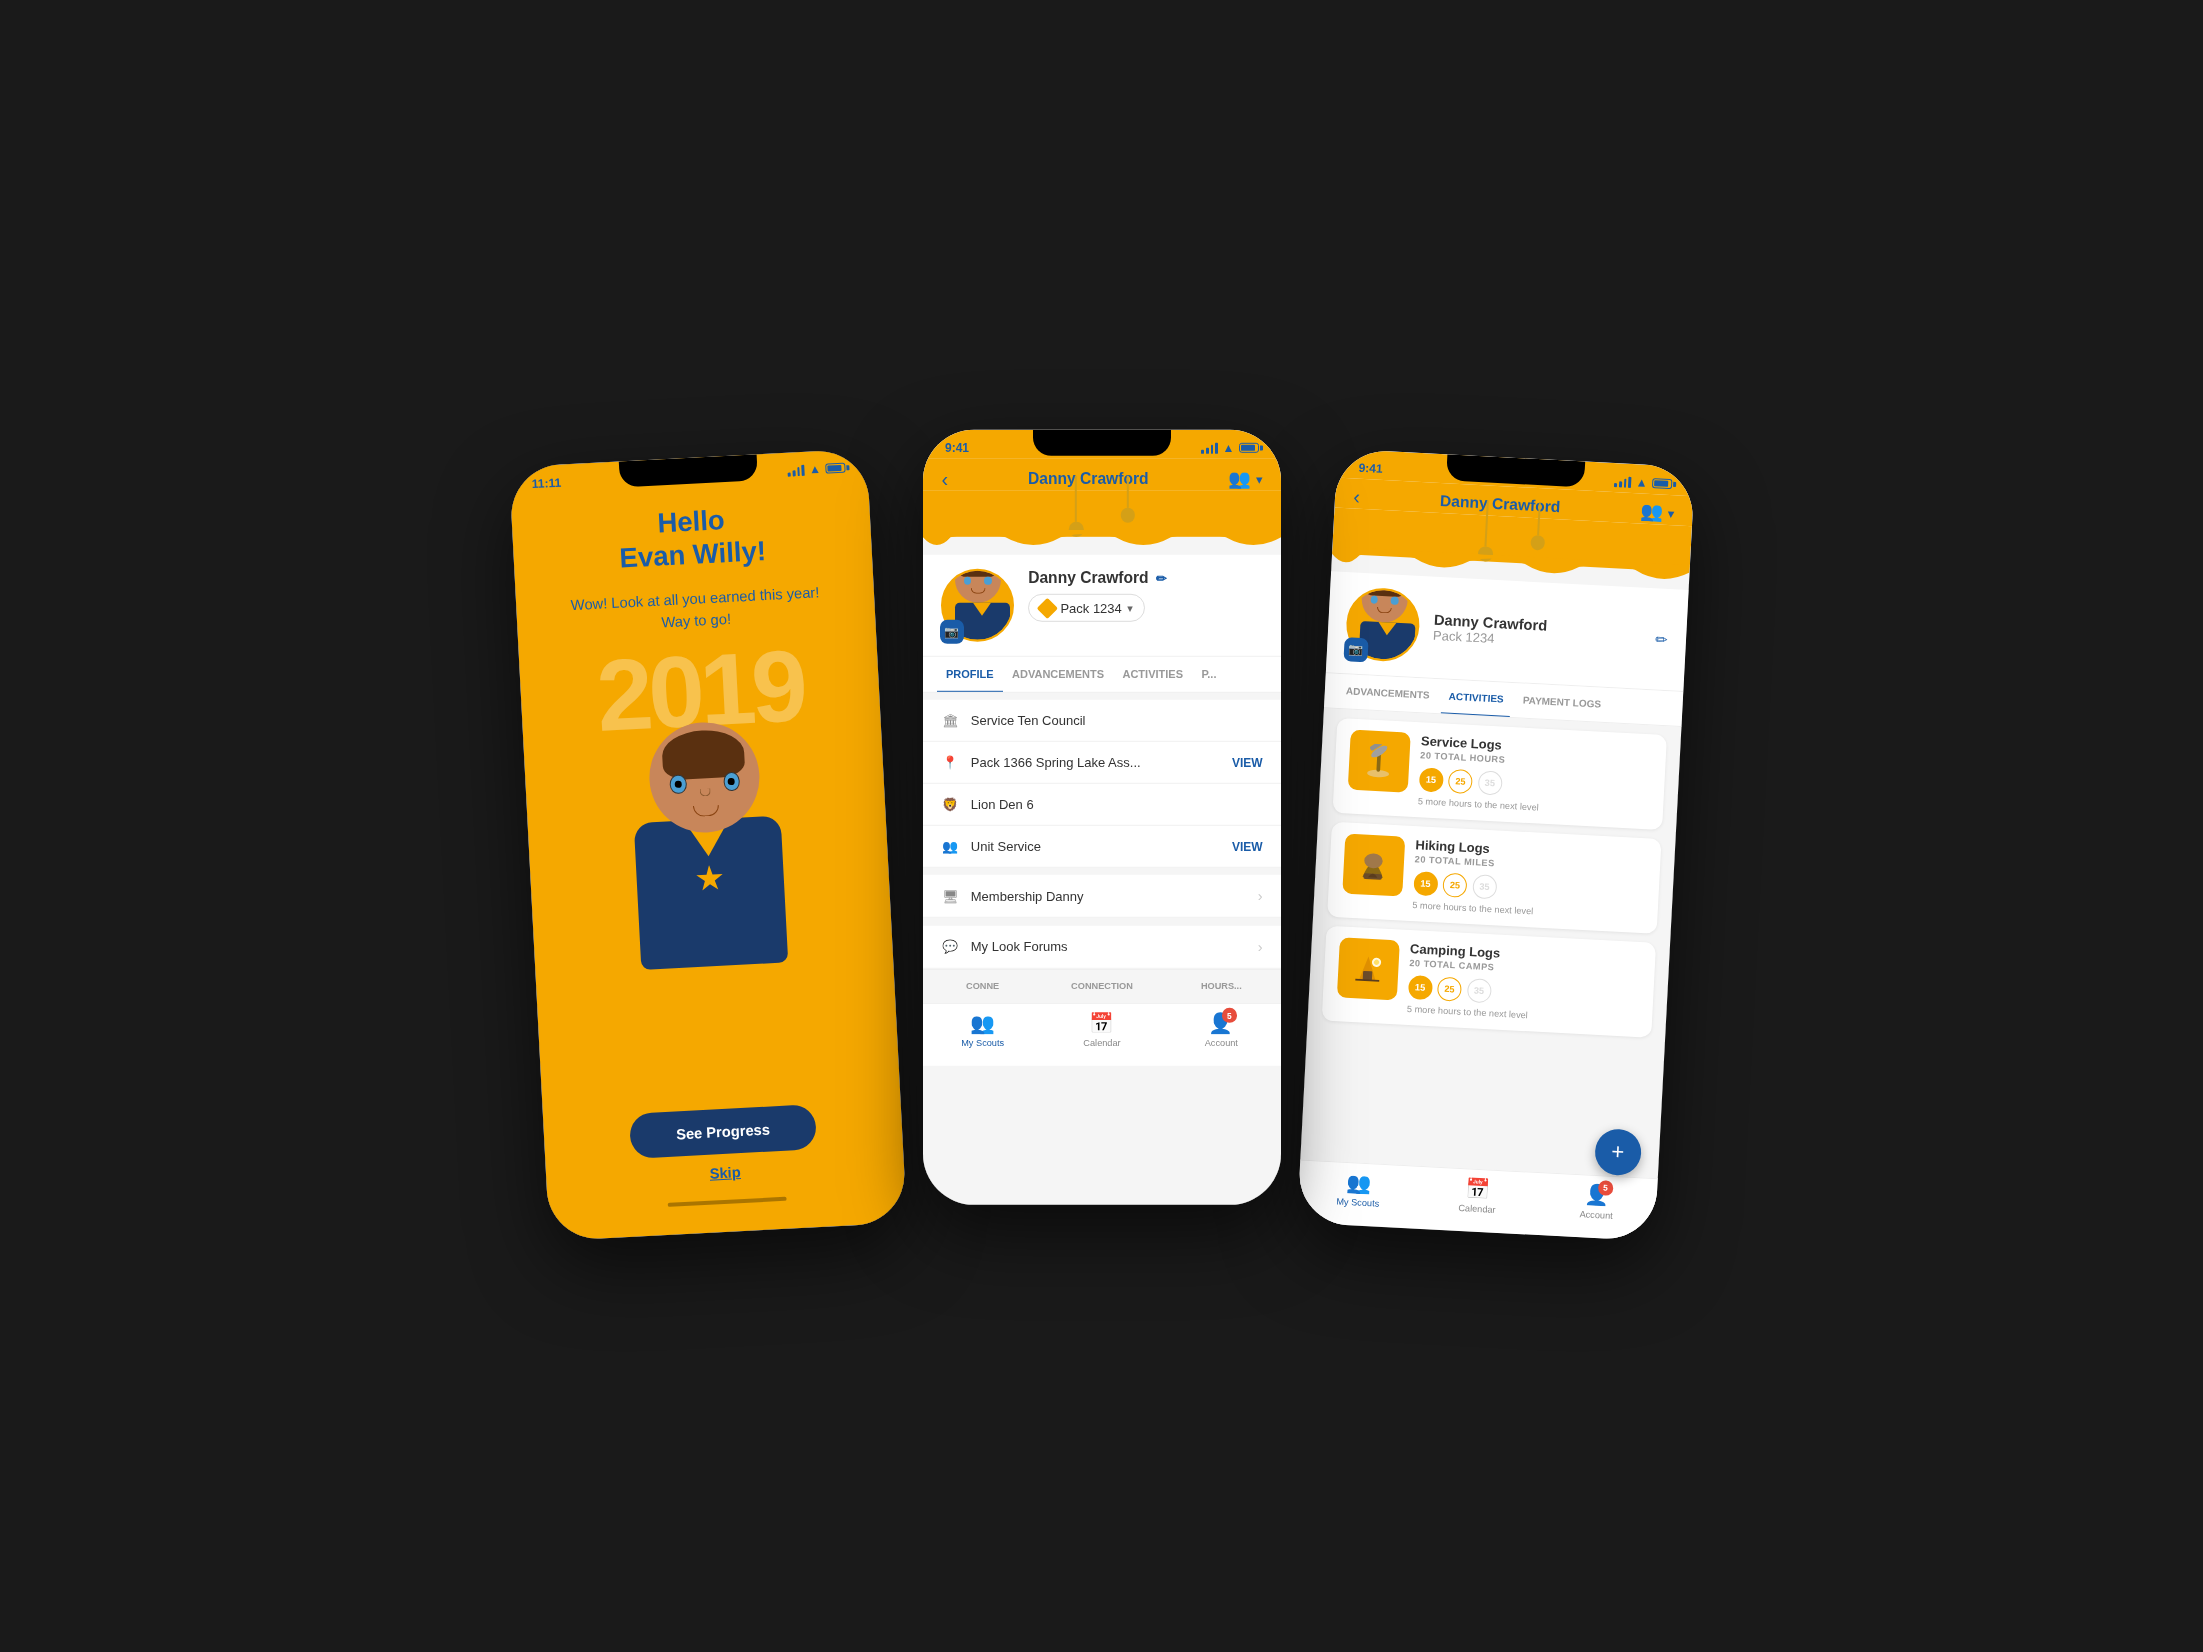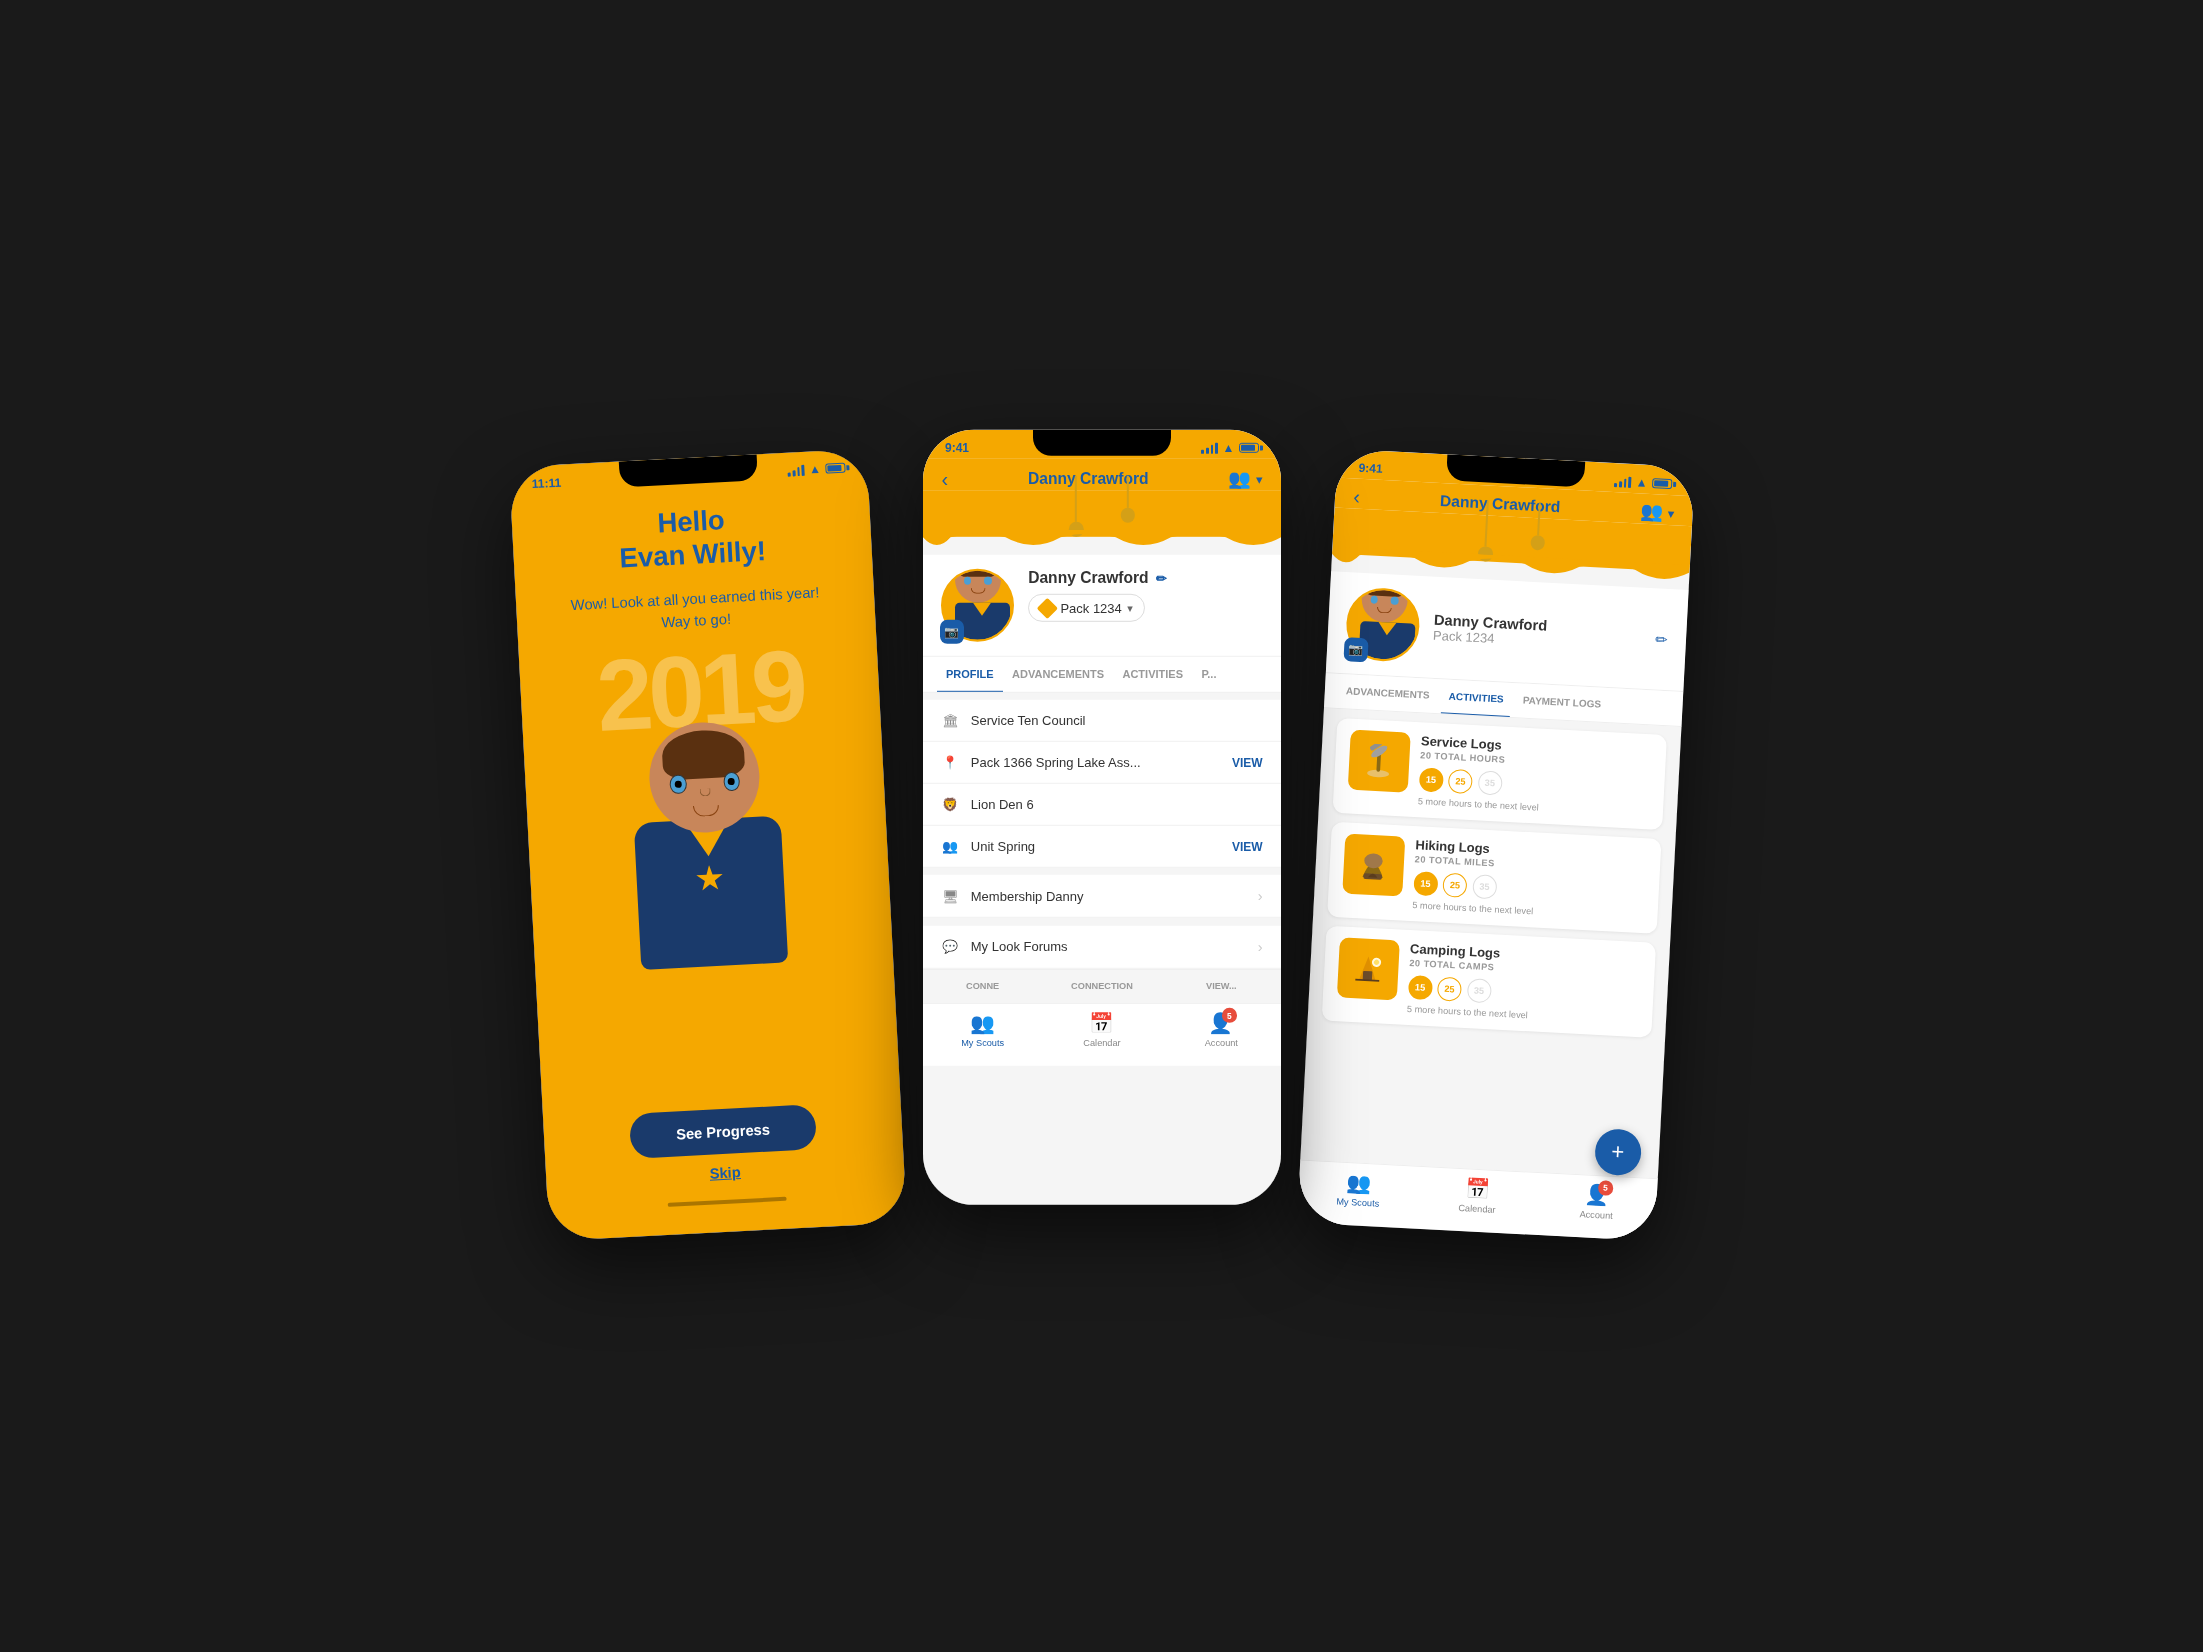--- a/index.html
+++ b/index.html
@@ -1002,21 +1002,21 @@
             <span class="list-icon">📍</span>
             <span class="list-text">Pack 1366 Spring Lake Ass...</span>
             <span class="list-link">VIEW</span>
           </div>
           <div class="profile-list-item">
             <span class="list-icon">🦁</span>
             <span class="list-text">Lion Den 6</span>
           </div>
           <div class="profile-list-item">
             <span class="list-icon">👥</span>
-            <span class="list-text">Unit Spring</span>
+            <span class="list-text">Unit Service</span>
             <span class="list-link">VIEW</span>
           </div>
 
           <div class="section-gap"></div>
 
           <div class="profile-list-item">
             <span class="list-icon">🖥</span>
             <span class="list-text">Membership Danny</span>
             <span class="list-chevron">›</span>
           </div>
@@ -1025,21 +1025,21 @@
             <span class="list-icon">💬</span>
             <span class="list-text">My Look Forums</span>
             <span class="list-chevron">›</span>
           </div>
         </div>
       </div>
 
       <div class="bottom-tabs-section">
         <div class="bottom-tab">CONNE</div>
         <div class="bottom-tab">CONNECTION</div>
-        <div class="bottom-tab">VIEW...</div>
+        <div class="bottom-tab">HOURS...</div>
       </div>
 
       <div class="bottom-nav">
         <div class="nav-item">
           <span class="nav-icon active">👥</span>
           <span class="nav-label active">My Scouts</span>
         </div>
         <div class="nav-item">
           <span class="nav-icon">📅</span>
           <span class="nav-label">Calendar</span>

